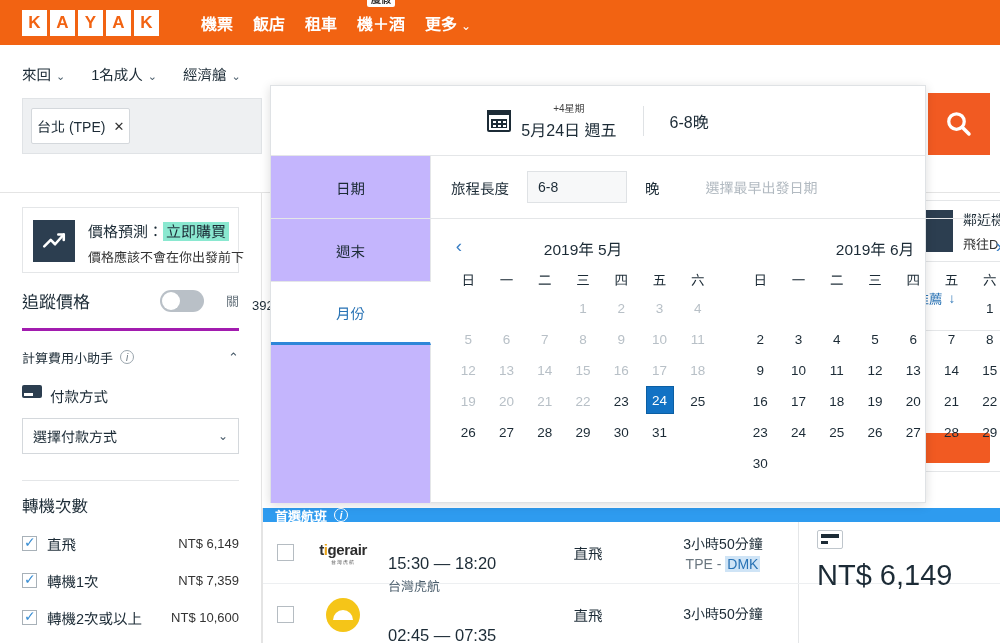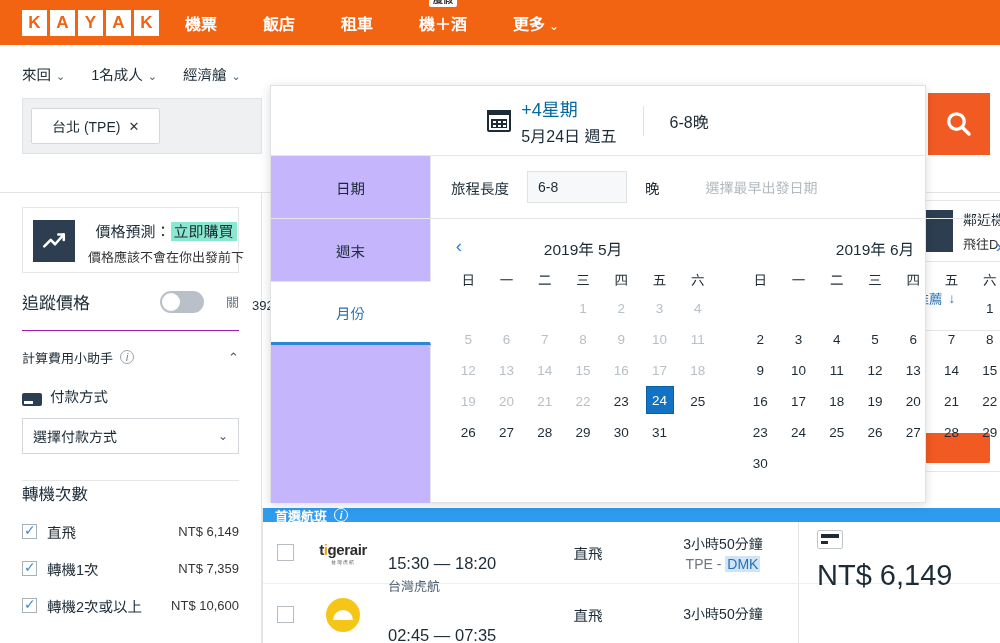--- a/index.html
+++ b/index.html
@@ -18,21 +18,21 @@
     position: absolute; left: 0; top: 0; width: 1000px; height: 45px;
     background: #f26312;
     display: flex; align-items: center;
   }
   .logo { margin-left: 22px; display: flex; gap: 3px; }
   .logo span {
     display: inline-flex; align-items: center; justify-content: center;
     width: 25px; height: 26px; background: #fff; color: #f26312;
     font-weight: bold; font-size: 17px; letter-spacing: 0;
   }
-  .navitems { display: flex; align-items: center; margin-left: 24px; gap: 42px; }
+  .navitems { display: flex; align-items: center; margin-left: 40px; gap: 16px; }
   .navitem {
     position: relative; color: #fff; font-size: 16px; font-weight: bold;
     padding: 4px 2px; cursor: pointer; white-space: nowrap;
   }
   .navitem .caret { font-weight: normal; font-size: 12px; margin-left: 4px; }
   .badge-vacation {
     position: absolute; top: -17px; left: 50%; transform: translateX(-50%);
     background: #fff; color: #333; font-size: 10px; font-weight: bold;
     padding: 1px 4px; border-radius: 2px; white-space: nowrap;
   }
@@ -53,21 +53,21 @@
   .opt .caret { color: #4a5d6b; font-size: 11px; margin-left: 5px; }
 
   .fieldrow { display: flex; align-items: flex-start; margin: 14px 0 0 22px; gap: 8px; }
   .origin-field {
     width: 240px; height: 56px; background: #eef0f2; border: 1px solid #e0e3e6;
     display: flex; align-items: center; padding: 0 8px;
   }
   .chip {
     display: inline-flex; align-items: center; gap: 8px;
     background: #fff; border: 1px solid #d4d8dc; border-radius: 2px;
-    padding: 7px 20px; font-size: 14px; color: #1c2b36;
+    padding: 7px 5px; font-size: 14px; color: #1c2b36;
   }
   .chip .x { color: #333; font-weight: bold; cursor: pointer; font-size: 13px; }
 
   .searchbtn {
     position: absolute; right: 10px; top: 48px;
     width: 62px; height: 62px; background: #f15a22; border: 0; cursor: pointer;
     display: flex; align-items: center; justify-content: center;
   }
 
   
@@ -76,26 +76,26 @@
     background: #fff; border-right: 1px solid #e4e4e4; padding: 0 22px;
   }
   .pred-card {
     margin-top: 14px; border: 1px solid #e4e6e8; padding: 12px 10px;
     display: flex; gap: 13px; align-items: flex-start; height: 66px;
   }
   .pred-icon {
     width: 42px; height: 42px; background: #2c3e50; flex: 0 0 42px;
     display: flex; align-items: center; justify-content: center;
   }
-  .pred-l1 { font-size: 15px; white-space: nowrap; text-align: center; }
+  .pred-l1 { font-size: 15px; white-space: nowrap; }
   .hl { background: #8ae8d0; padding: 1px 3px; }
   .pred-l2 { font-size: 13px; color: #333; margin-top: 6px; white-space: nowrap; }
   .track-row {
     display: flex; align-items: center; height: 58px; gap: 22px;
-    border-bottom: 1px solid #a21caf;
+    border-bottom: 3px solid #a21caf;
   }
   .track-label { font-size: 17px; flex: 1; }
   .toggle {
     width: 44px; height: 22px; border-radius: 11px; background: #b9c0c7;
     position: relative; cursor: pointer; flex: 0 0 44px;
   }
   .toggle::after {
     content: ""; position: absolute; left: 2px; top: 2px;
     width: 18px; height: 18px; border-radius: 50%; background: #fff;
   }
@@ -105,38 +105,38 @@
     display: flex; align-items: center; height: 52px; gap: 7px;
   }
   .sect-title { font-size: 13px; font-weight: normal; }
   .info-i {
     display: inline-flex; align-items: center; justify-content: center;
     width: 14px; height: 14px; border: 1px solid #9aa5ad; border-radius: 50%;
     font-size: 10px; color: #6b7780; font-style: italic;
   }
   .chev-up { margin-left: auto; color: #4a5d6b; font-size: 13px; cursor: pointer; }
 
-  .pay-row { display: flex; align-items: flex-end; gap: 8px; margin-top: 2px; }
+  .pay-row { display: flex; align-items: flex-start; gap: 8px; margin-top: 2px; }
   .pay-label { font-size: 14.5px; }
   .card-glyph {
     width: 20px; height: 13px; background: #2c3e50; border-radius: 2px;
     position: relative; flex: 0 0 20px;
   }
   .card-glyph::after {
     content: ""; position: absolute; left: 2px; bottom: 2px;
     width: 9px; height: 3px; background: #fff;
   }
   .select-box {
     margin-top: 12px; height: 36px; border: 1px solid #d4d8dc; background: #fff;
     display: flex; align-items: center; padding: 0 10px; cursor: pointer;
   }
   .select-box span:first-child { flex: 1; font-size: 14px; color: #1c2b36; }
   .select-box .caret { color: #4a5d6b; font-size: 12px; }
 
-  .stops-head { font-size: 16.5px; margin: 26px 0 0 0; padding-top: 0; border-top: 1px solid #e4e6e8; }
+  .stops-head { font-size: 16.5px; margin: 26px 0 0 0; padding-top: 12px; border-top: 1px solid #e4e6e8; }
   .stop-row {
     display: flex; align-items: center; margin-top: 16px; gap: 10px;
   }
   .cbx {
     width: 15px; height: 15px; border: 1px solid #a8b1b8; background: #fff;
     flex: 0 0 15px; position: relative; cursor: pointer;
   }
   .cbx.checked::after {
     content: "✓"; position: absolute; left: 1px; top: -3px;
     font-size: 14px; color: #3b8fd4; font-weight: bold;
@@ -245,21 +245,21 @@
   }
   .cal-glyph::before {
     content: ""; position: absolute; left: -2px; right: -2px; top: -2px; height: 5px; background: #1c2b36;
   }
   .cal-glyph::after {
     content: ""; position: absolute; left: 2px; top: 7px; width: 16px; height: 9px;
     background:
       linear-gradient(#1c2b36 2px, transparent 2px) 0 0 / 100% 4px repeat-y,
       linear-gradient(90deg, #1c2b36 2px, transparent 2px) 0 0 / 5px 100% repeat-x;
   }
-  .cal-weeks { font-size: 18px; color: #0369a1; text-align: left; }
+  .cal-weeks { font-size: 10px; color: #404040; text-align: center; }
   .cal-maindate { font-size: 16px; color: #1c2b36; margin-top: 2px; white-space: nowrap; }
   .cal-sep { width: 1px; height: 30px; background: #dfe2e5; margin: 0 26px; }
   .cal-nights { font-size: 16px; color: #1c2b36; }
 
   .cal-body { display: flex; height: 347px; }
   .cal-tabs {
     width: 160px; flex: 0 0 160px; background: #c4b5fd; border-right: 1px solid #e4e6e8;
   }
   .cal-tab {
     height: 63px; display: flex; align-items: center; justify-content: center;

